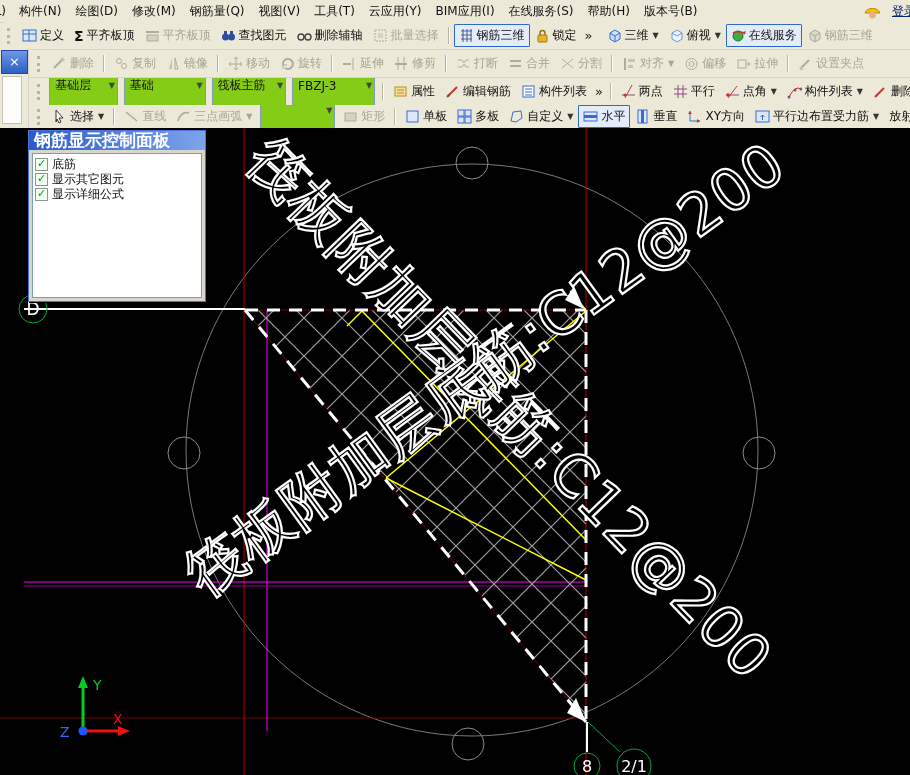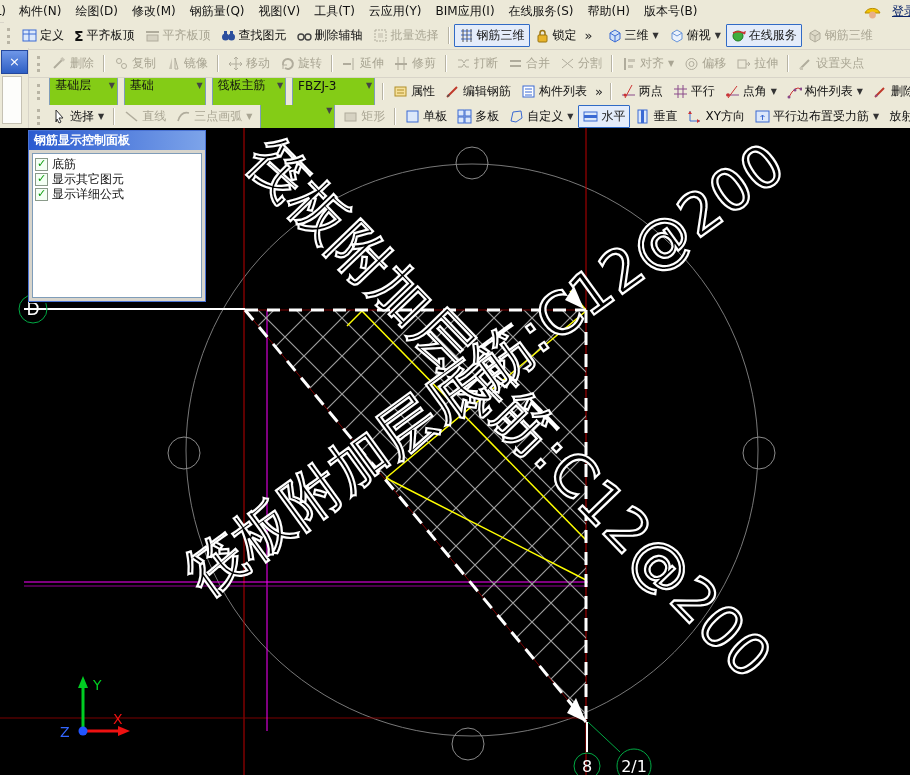--- a/index.html
+++ b/index.html
@@ -35,21 +35,21 @@
   .lstrip{position:absolute;left:0;top:48px;width:28px;height:80px;background:#ece9d8;border-right:1px solid #d8d4c8;}
   .xbtn{position:absolute;left:1px;top:2px;width:25px;height:22px;background:linear-gradient(#6f97e8,#2e5fc4);
         color:#fff;font-size:13px;text-align:center;line-height:21px;border:1px solid #24479d;}
   .lbox{position:absolute;left:2px;top:28px;width:18px;height:46px;background:#fdfdfb;border:1px solid #c6c2b4;}
   
   #canvas{position:absolute;left:0;top:128px;width:910px;height:647px;background:#000;}
   
   .panel{position:absolute;left:28px;top:2px;width:176px;height:170px;background:#d8d5cc;
          border:1px solid #4a73d4;box-shadow:1px 1px 0 #000;}
   .ptitle{height:19px;background:linear-gradient(90deg,#2a5ad0,#7da4ea);color:#fff;font-weight:bold;
-          font-size:12px;line-height:19px;padding-left:5px;}
+          font-size:17px;line-height:19px;padding-left:5px;}
   .pbody{position:absolute;left:3px;top:22px;right:3px;bottom:3px;background:#fff;border:1px solid #7f9db9;
          padding:3px 2px;}
   .chkrow{display:flex;align-items:center;gap:4px;height:15px;font-size:12px;color:#111;}
   .chk{width:11px;height:11px;border:1px solid #8a9a8a;background:#f4fff4;color:#0a9c0a;font-size:11px;
        line-height:10px;text-align:center;font-weight:bold;}
 </style>
 </head>
 <body>
 
 <div id="app">

